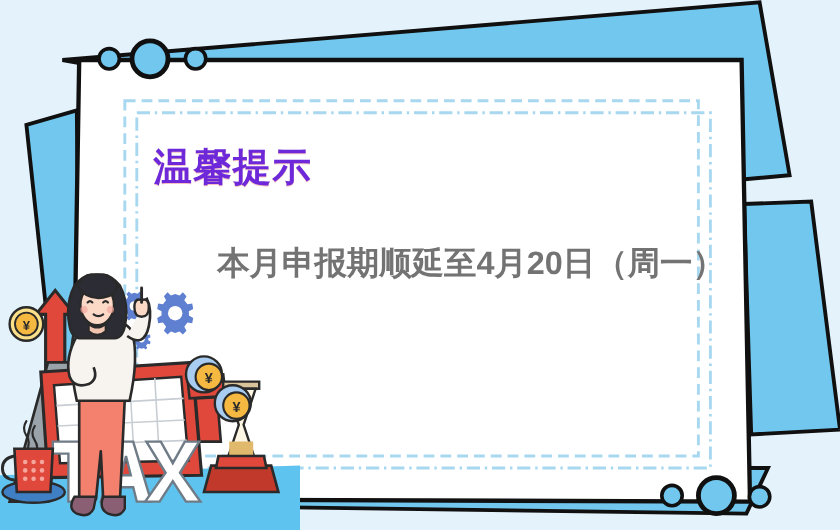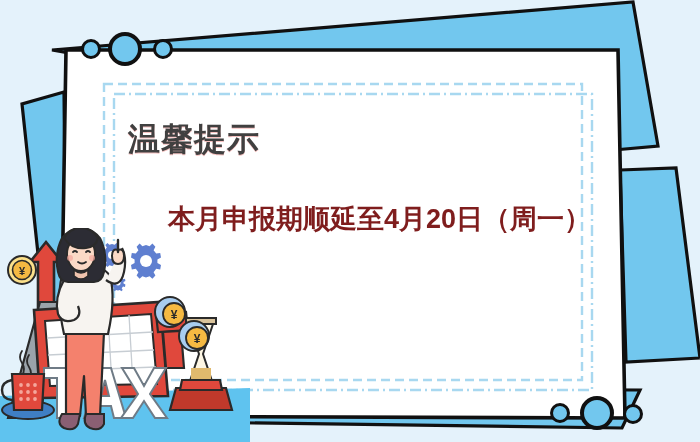--- a/index.html
+++ b/index.html
@@ -16,32 +16,32 @@
   .card-wrap svg { display:block; }
 
   
   .text-layer { position:absolute; left:0; top:0; width:700px; height:442px; }
 
   .notice-title {
     position:absolute;
     left:128px; top:121px;
     font-size:32px;
     font-weight:bold;
-    color:#404040;
+    color:#6d28d9;
     letter-spacing:1px;
     line-height:1.15;
     white-space:nowrap;
     text-shadow:0 1px 0 rgba(232,81,77,.35);
   }
   .notice-body {
     position:absolute;
-    left:168px; top:203px;
+    left:181px; top:203px;
     font-size:27px;
     font-weight:bold;
-    color:#7f1d1d;
+    color:#737373;
     letter-spacing:0px;
     line-height:1.2;
     white-space:nowrap;
   }
 
   
   .illustration { position:absolute; left:0px; top:228px; width:250px; height:214px; }
   .illustration svg { display:block; }
 </style>
 </head>

